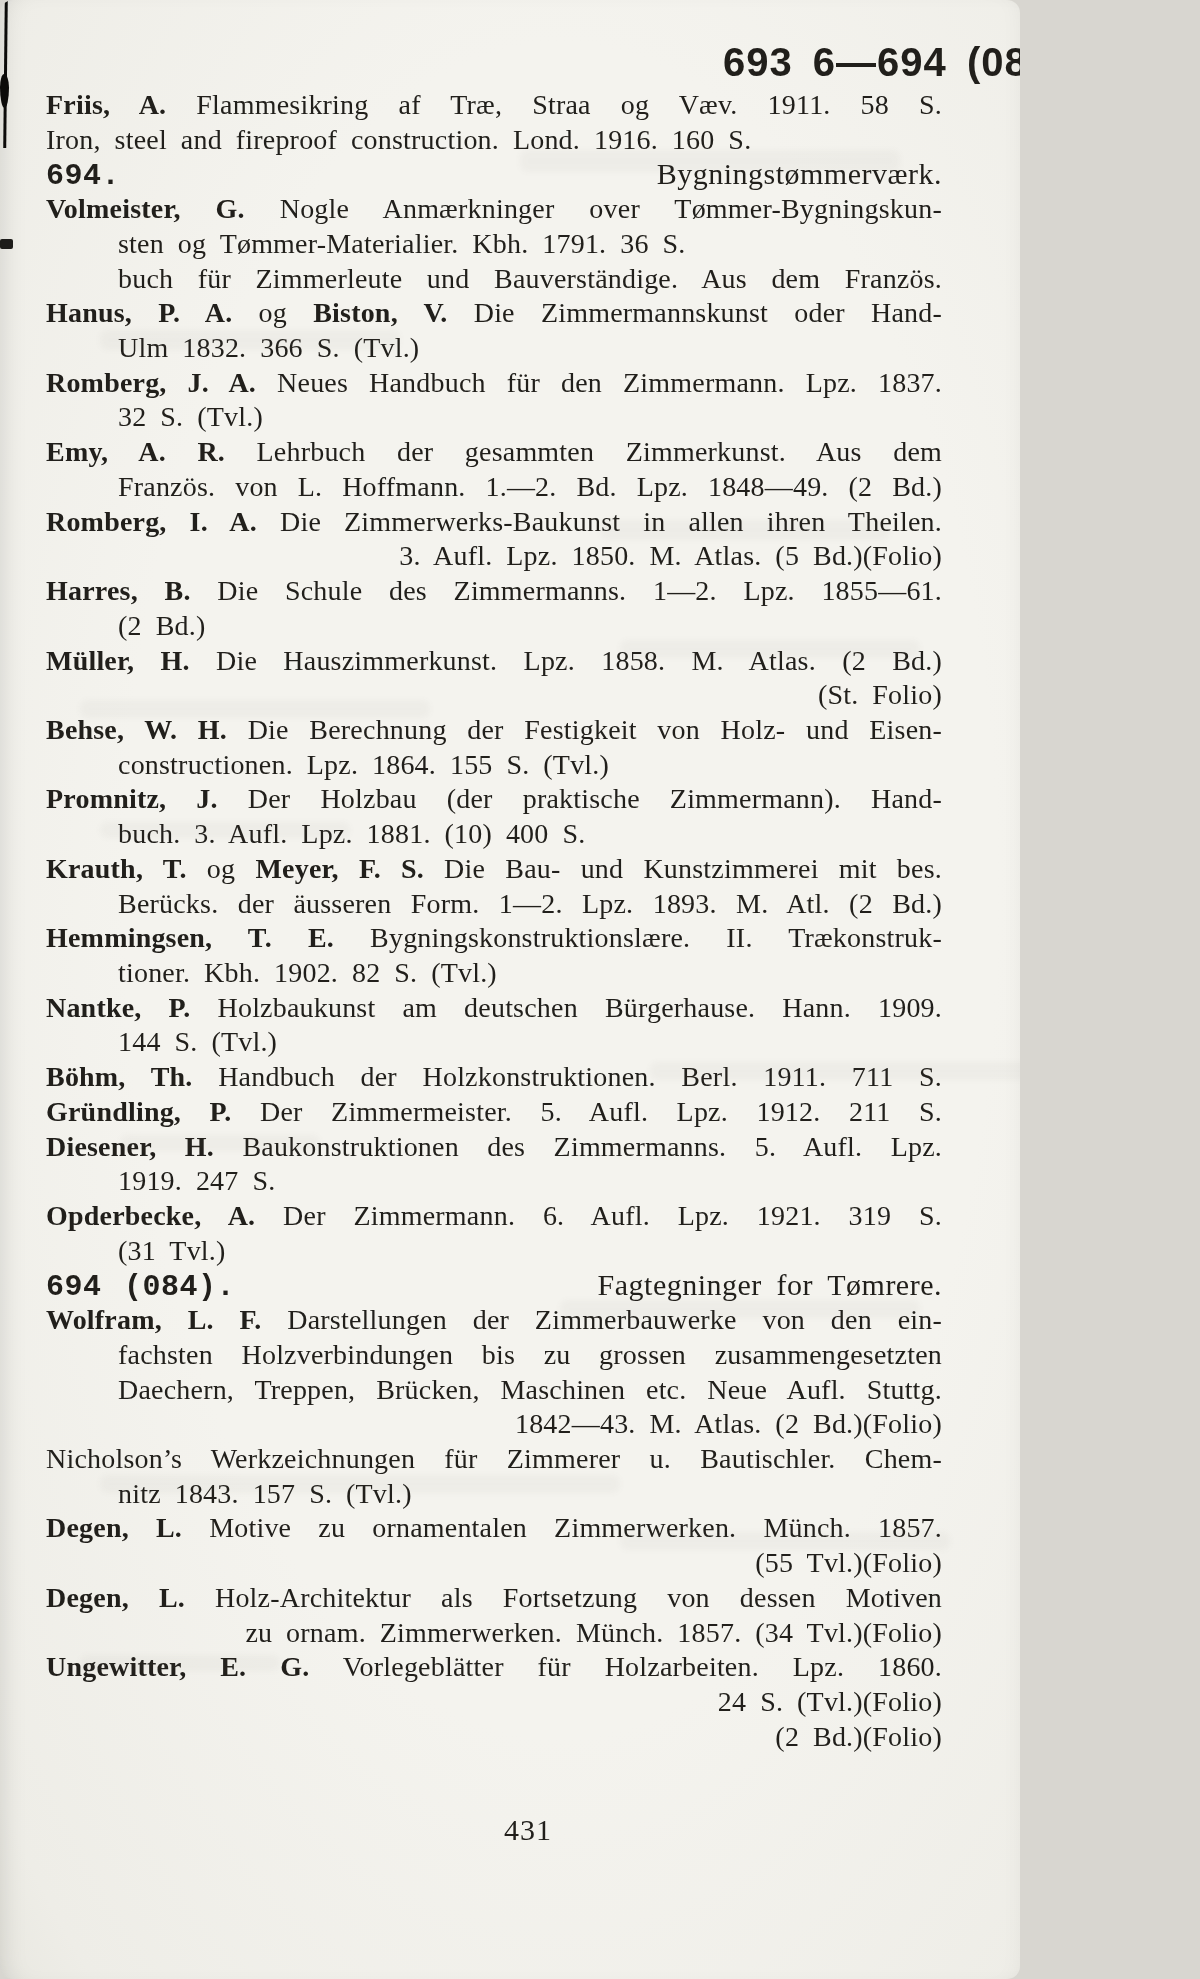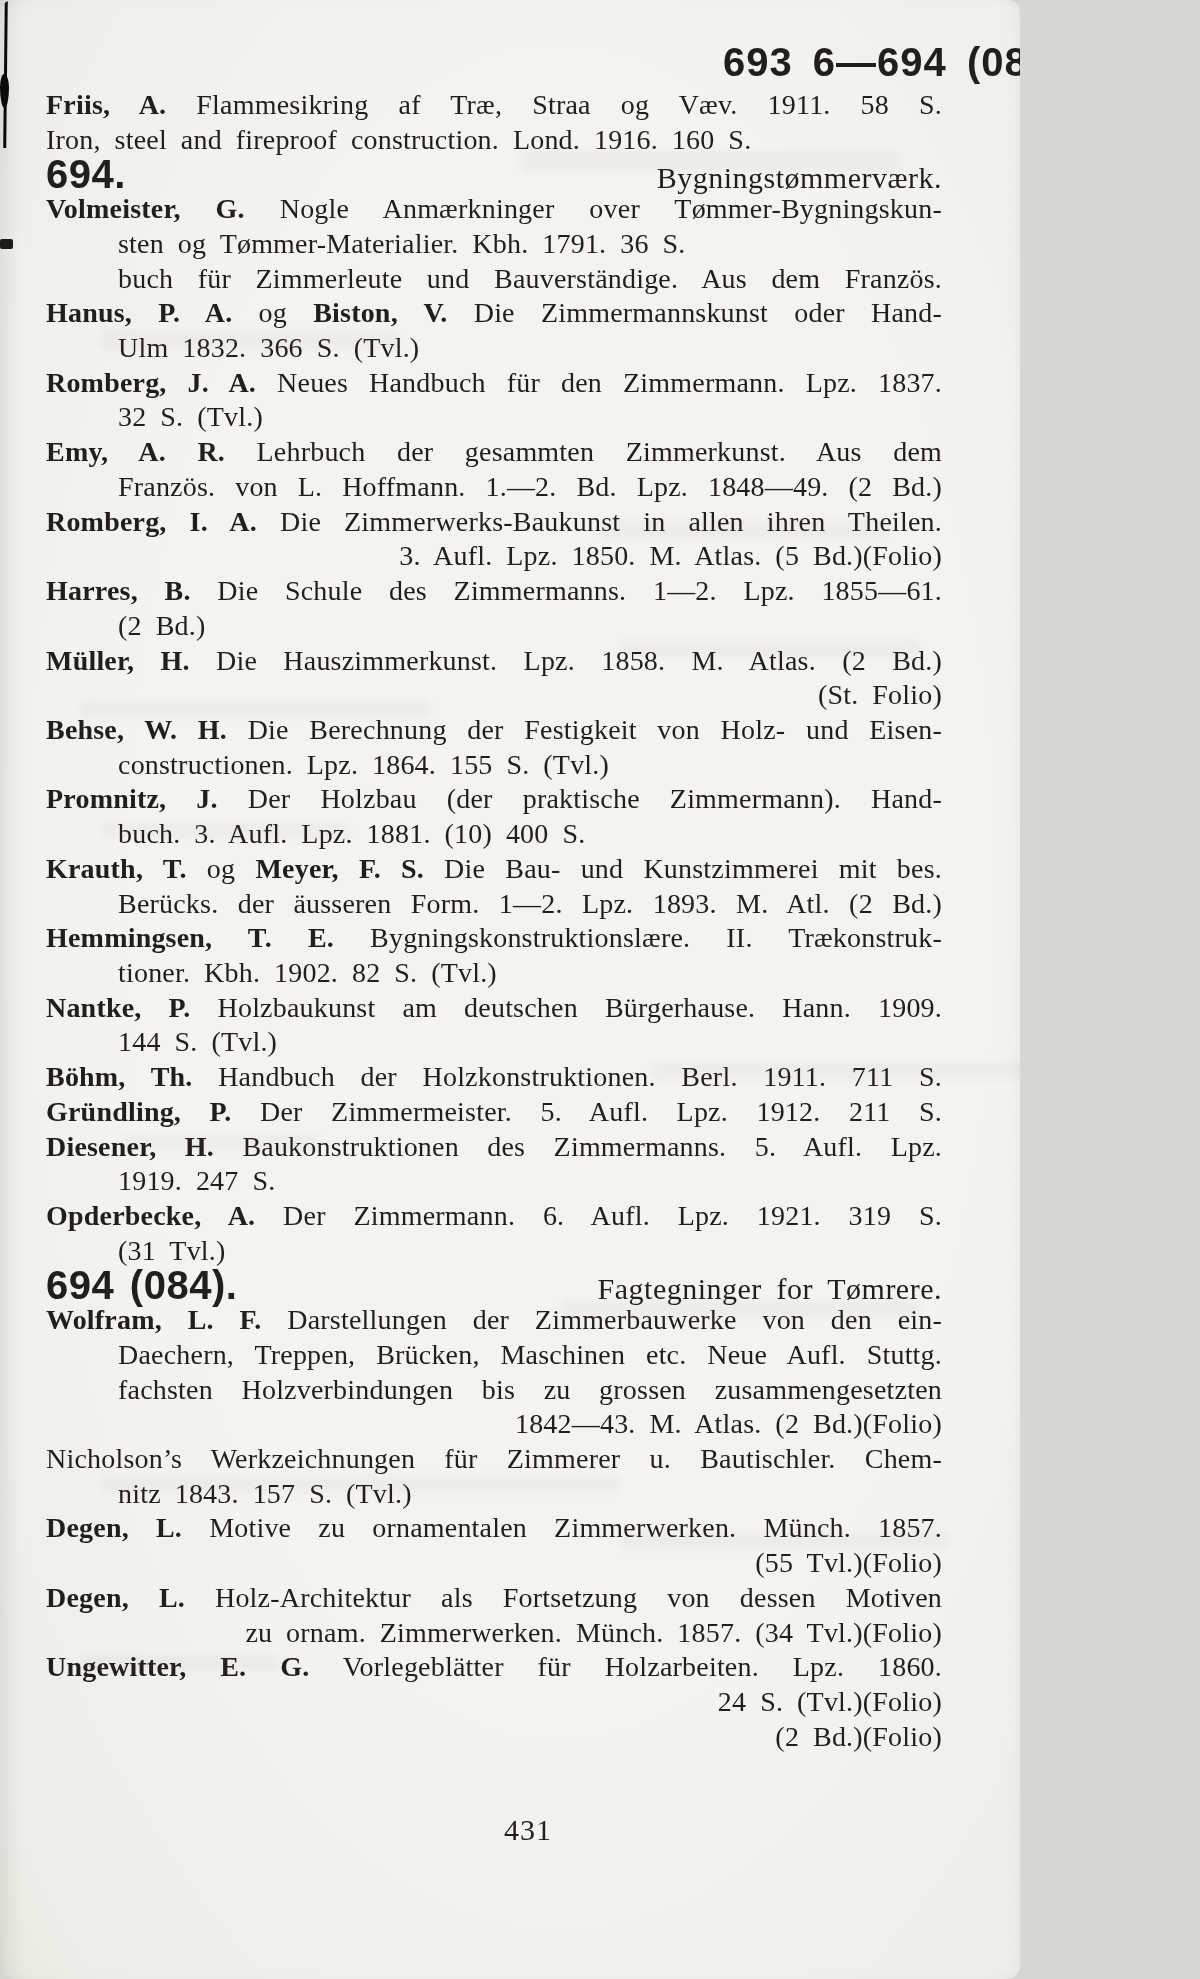--- a/index.html
+++ b/index.html
@@ -36,22 +36,22 @@
   .just{
     white-space:normal;
     text-align:justify;
     text-align-last:justify;
   }
   .ind{padding-left:72px;}
   .flexline{display:flex;justify-content:flex-end;align-items:baseline;}
   .b{font-weight:bold;}
   .section{display:flex;justify-content:space-between;align-items:baseline;}
   .section-num{
-    font-family:Liberation Sans, sans-serif;
-    font-weight:bold;font-size:40px;letter-spacing:0.5px;word-spacing:4px;
+    font-family:Liberation Mono, monospace;
+    font-weight:bold;font-size:30px;letter-spacing:0.5px;word-spacing:4px;
   }
   .section-title{font-weight:normal;font-size:30px;letter-spacing:0.5px;}
   
   #page-number{
     position:absolute;left:80px;top:1812px;width:896px;
     text-align:center;font-size:30px;line-height:36px;letter-spacing:1px;
   }
   
   .artifact{position:absolute;background:#0c0b09;}
   #edge-line{left:4px;top:0;width:3px;height:148px;transform:rotate(0.6deg);}
@@ -116,22 +116,22 @@
       <div class="line just"><span class="lt"><span class="b">Gründling, P.</span><span> Der Zimmermeister. 5. Aufl. Lpz. 1912. 211 S.</span></span></div>
       <div class="line just"><span class="lt"><span class="b">Diesener, H.</span><span> Baukonstruktionen des Zimmermanns. 5. Aufl. Lpz.</span></span></div>
       <div class="line ind"><span class="lt"><span>1919. 247 S.</span></span></div>
       <div class="line just"><span class="lt"><span class="b">Opderbecke, A.</span><span> Der Zimmermann. 6. Aufl. Lpz. 1921. 319 S.</span></span></div>
       <div class="line ind"><span class="lt"><span>(31 Tvl.)</span></span></div>
       <div class="line section">
         <span class="section-num">694 (084).</span>
         <span class="section-title">Fagtegninger for Tømrere.</span>
       </div>
       <div class="line just"><span class="lt"><span class="b">Wolfram, L. F.</span><span> Darstellungen der Zimmerbauwerke von den ein-</span></span></div>
+      <div class="line ind just"><span class="lt"><span>fachsten Holzverbindungen bis zu grossen zusammengesetzten</span></span></div>
       <div class="line ind just"><span class="lt"><span>Daechern, Treppen, Brücken, Maschinen etc. Neue Aufl. Stuttg.</span></span></div>
-      <div class="line ind just"><span class="lt"><span>fachsten Holzverbindungen bis zu grossen zusammengesetzten</span></span></div>
       <div class="line ind flexline">
         <span class="lt"><span>1842—43. M. Atlas. (2 Bd.)</span></span>
         <span class="rt">(Folio)</span>
       </div>
       <div class="line just"><span class="lt"><span>Nicholson’s Werkzeichnungen für Zimmerer u. Bautischler. Chem-</span></span></div>
       <div class="line ind"><span class="lt"><span>nitz 1843. 157 S. (Tvl.)</span></span></div>
       <div class="line just"><span class="lt"><span class="b">Degen, L.</span><span> Motive zu ornamentalen Zimmerwerken. Münch. 1857.</span></span></div>
       <div class="line ind flexline">
         <span class="lt"><span>(55 Tvl.)</span></span>
         <span class="rt">(Folio)</span>

